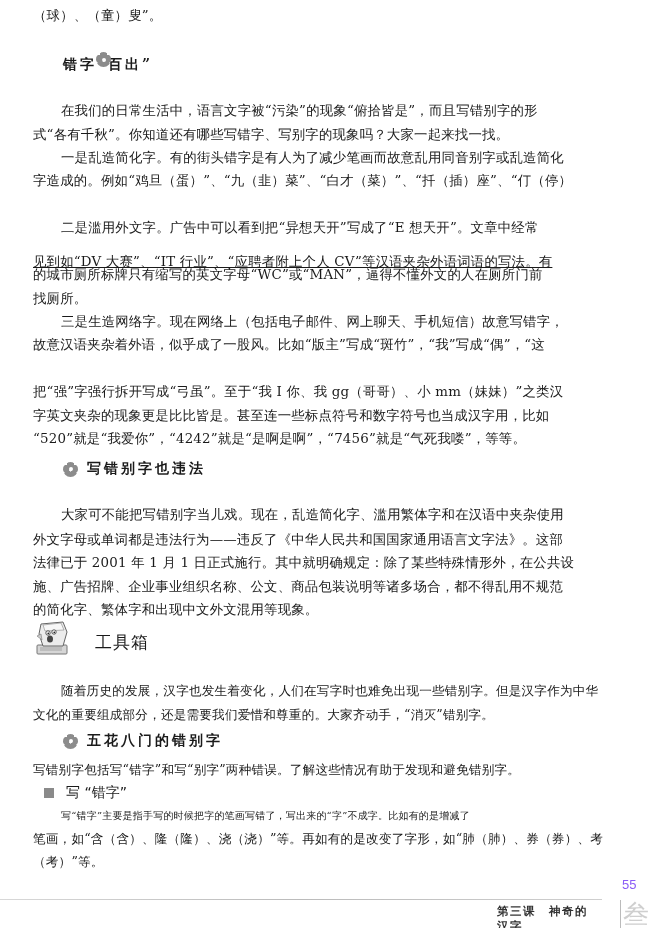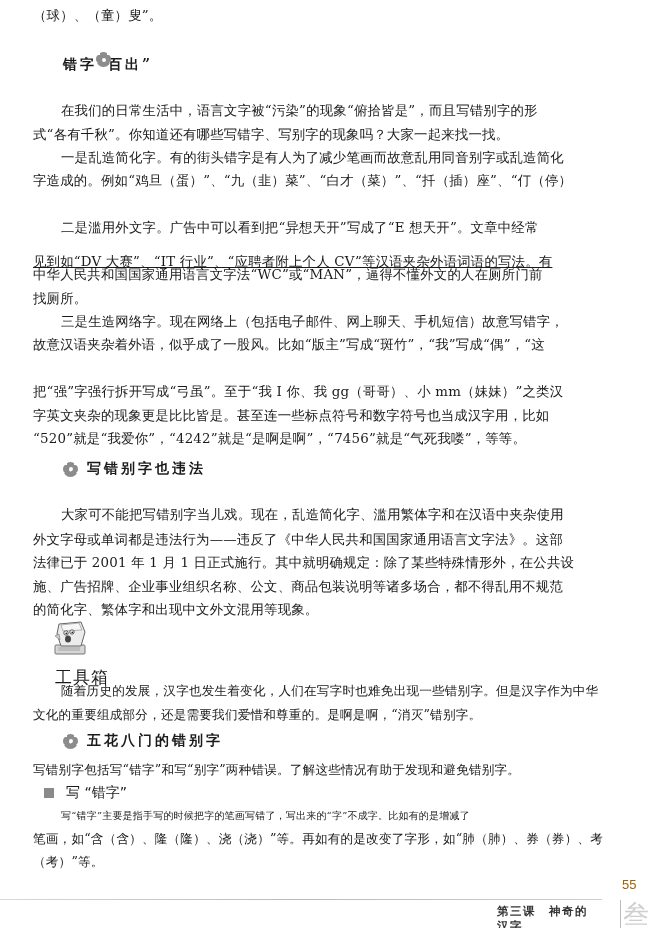--- a/index.html
+++ b/index.html
@@ -14,31 +14,31 @@
   .flower { width:15px; height:15px; margin-right:9px; position:relative; display:inline-block; }
   .flower::before { content:""; position:absolute; left:0; top:0; width:15px; height:15px;
                     border-radius:50%; background:
                     radial-gradient(circle at 50% 20%, #8c8c8c 3.5px, transparent 4px),
                     radial-gradient(circle at 20% 45%, #8c8c8c 3.5px, transparent 4px),
                     radial-gradient(circle at 80% 45%, #8c8c8c 3.5px, transparent 4px),
                     radial-gradient(circle at 32% 82%, #8c8c8c 3.5px, transparent 4px),
                     radial-gradient(circle at 68% 82%, #8c8c8c 3.5px, transparent 4px); }
   .flower::after { content:""; position:absolute; left:5.5px; top:5.5px; width:4px; height:4px;
                    border-radius:50%; background:#fff; }
-  .toolbox { position:absolute; left:33px; top:618px; display:flex; align-items:center;flex-direction:column; }
+  .toolbox { position:absolute; left:33px; top:618px; display:flex; align-items:center; }
   .toolbox-icon { width:40px; height:38px; position:relative; }
   .toolbox-title { font-family:"DejaVu Sans", sans-serif; font-size:17px; margin-left:22px;
                    margin-top:10px; letter-spacing:1px; }
   .sub-heading { position:absolute; left:44px; top:767px; font-family:"DejaVu Sans", sans-serif;
                  font-size:14px; display:flex; align-items:center; }
   .square { width:10px; height:10px; background:#8a8a8a; margin-right:12px; }
   .footer-rule { position:absolute; left:0; top:899px; width:602px; height:1px;
                  background:linear-gradient(to right,#d8d8d8,#bbbbbb 50%,#cfcfcf); }
   .page-number { position:absolute; left:622px; top:877px; font-family:"Liberation Sans", sans-serif;
-                 font-size:13px; color:#a16207; }
+                 font-size:13px; color:#8b5cf6; }
   .footer-label { position:absolute; left:497px; top:904px; font-size:11.5px; color:#333;
                   letter-spacing:1.5px; font-weight:bold; }
   .corner-glyph { position:absolute; left:620px; top:900px; width:30px; height:28px;
                   border-left:1px solid #bbb; font-size:26px; color:#cfcfcf;
                   line-height:28px; text-align:center; overflow:hidden; }
 </style>
 </head>
 <body>
 
 <div class="page">
@@ -51,21 +51,21 @@
   </div>
 
   <div class="line indent" style="top:101px;">在我们的日常生活中，语言文字被“污染”的现象“俯拾皆是”，而且写错别字的形</div>
   <div class="line" style="top:125px;">式“各有千秋”。你知道还有哪些写错字、写别字的现象吗？大家一起来找一找。</div>
 
   <div class="line indent" style="top:148px;">一是乱造简化字。有的街头错字是有人为了减少笔画而故意乱用同音别字或乱造简化</div>
   <div class="line" style="top:171px;">字造成的。例如“鸡旦（蛋）”、“九（韭）菜”、“白才（菜）”、“扦（插）座”、“仃（停）</div>
 
   <div class="line indent" style="top:218px;">二是滥用外文字。广告中可以看到把“异想天开”写成了“E 想天开”。文章中经常</div>
   <div class="line" style="top:252px;text-decoration:underline;">见到如“DV 大赛”、“IT 行业”、“应聘者附上个人 CV”等汉语夹杂外语词语的写法。有</div>
-  <div class="line" style="top:265px;">中华人民共和国国家通用语言文字法“WC”或“MAN”，逼得不懂外文的人在厕所门前</div>
+  <div class="line" style="top:265px;">的城市厕所标牌只有缩写的英文字母“WC”或“MAN”，逼得不懂外文的人在厕所门前</div>
   <div class="line" style="top:289px;">找厕所。</div>
 
   <div class="line indent" style="top:312px;">三是生造网络字。现在网络上（包括电子邮件、网上聊天、手机短信）故意写错字，</div>
   <div class="line" style="top:335px;">故意汉语夹杂着外语，似乎成了一股风。比如“版主”写成“斑竹”，“我”写成“偶”，“这</div>
   <div class="line" style="top:382px;">把“强”字强行拆开写成“弓虽”。至于“我 I 你、我 gg（哥哥）、小 mm（妹妹）”之类汉</div>
   <div class="line" style="top:406px;">字英文夹杂的现象更是比比皆是。甚至连一些标点符号和数字符号也当成汉字用，比如</div>
   <div class="line" style="top:429px;">“520”就是“我爱你”，“4242”就是“是啊是啊”，“7456”就是“气死我喽”，等等。</div>
 
   <div class="heading" style="top:458px;">
     <span class="flower"></span>
@@ -90,21 +90,21 @@
         <circle cx="15.3" cy="15.3" r="0.9" fill="#222"></circle>
         <circle cx="21.3" cy="14.3" r="0.9" fill="#222"></circle>
         <ellipse cx="17" cy="21" rx="3" ry="3.5" fill="#444"></ellipse>
         <path d="M4 18 L8 16 L9 22 Z" fill="#ccc" stroke="#777" stroke-width="0.6"></path>
       </svg>
     </span>
     <span class="toolbox-title">工具箱</span>
   </div>
 
   <div class="line indent" style="top:681px; font-size:12.6px;">随着历史的发展，汉字也发生着变化，人们在写字时也难免出现一些错别字。但是汉字作为中华</div>
-  <div class="line" style="top:705px; font-size:12.6px;">文化的重要组成部分，还是需要我们爱惜和尊重的。是啊是啊，“消灭”错别字。</div>
+  <div class="line" style="top:705px; font-size:12.6px;">文化的重要组成部分，还是需要我们爱惜和尊重的。大家齐动手，“消灭”错别字。</div>
 
   <div class="heading" style="top:730px;">
     <span class="flower"></span>
     <span>五花八门的错别字</span>
   </div>
 
   <div class="line" style="top:760px; font-size:12.6px;">写错别字包括写“错字”和写“别字”两种错误。了解这些情况有助于发现和避免错别字。</div>
 
   <div class="sub-heading" style="top:784px;">
     <span class="square"></span>

